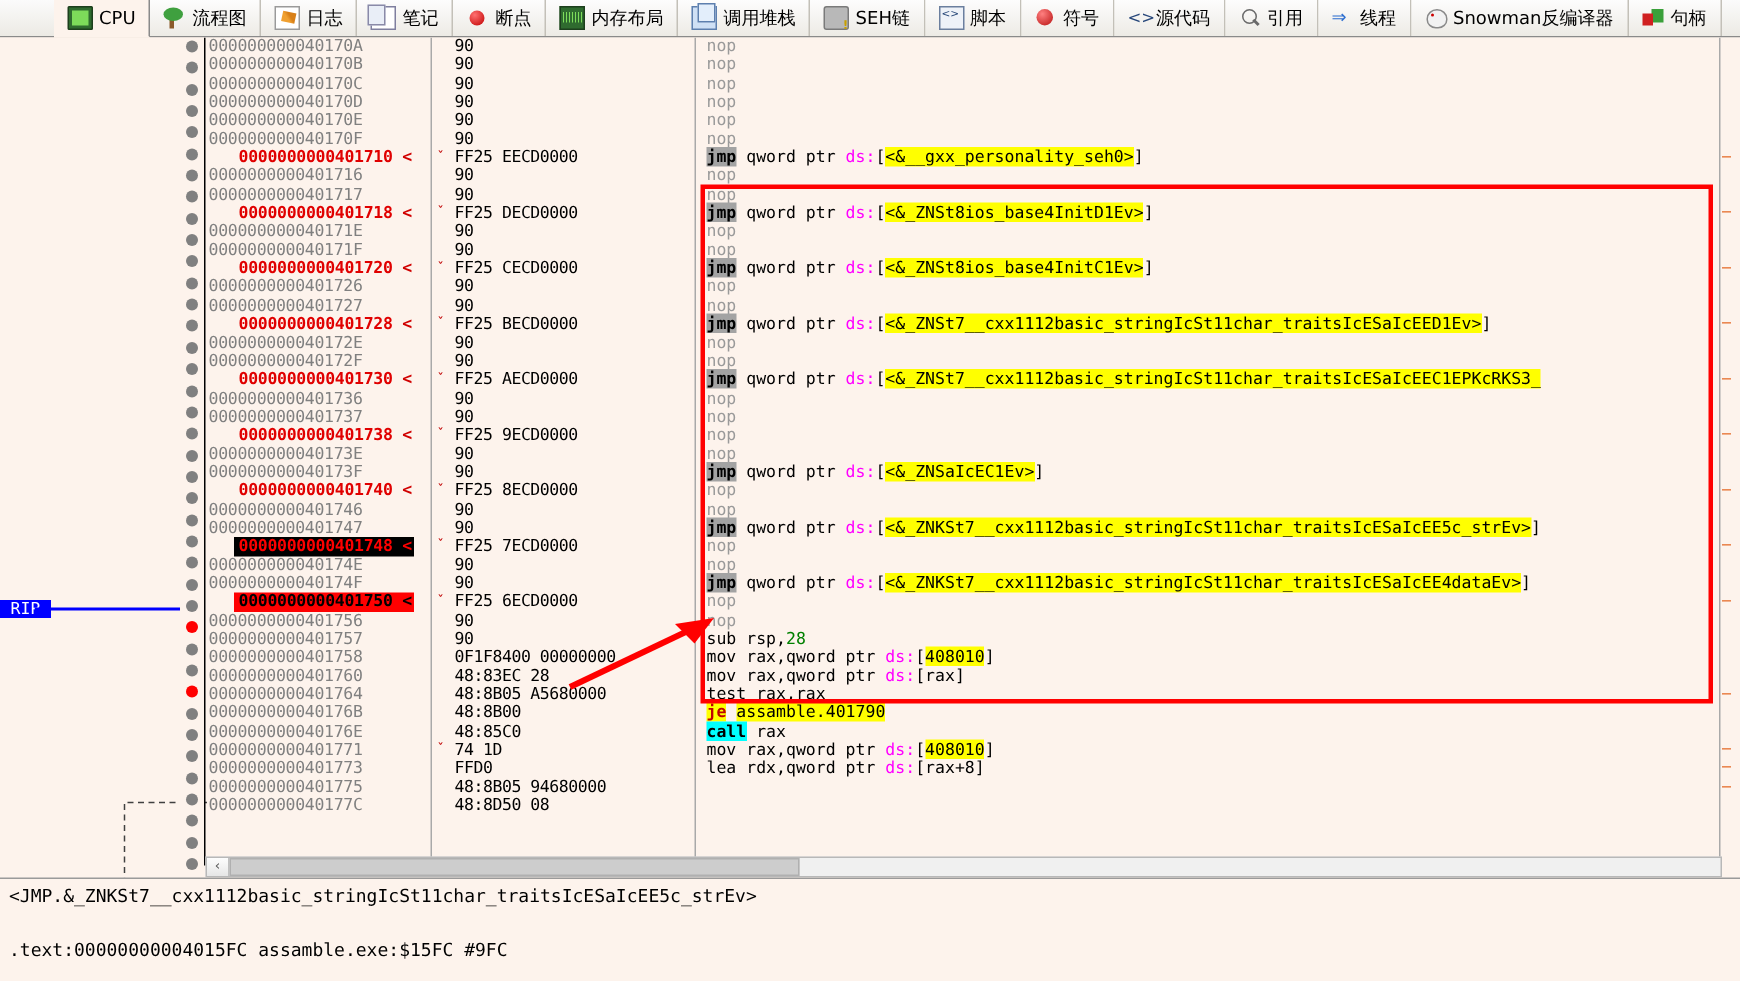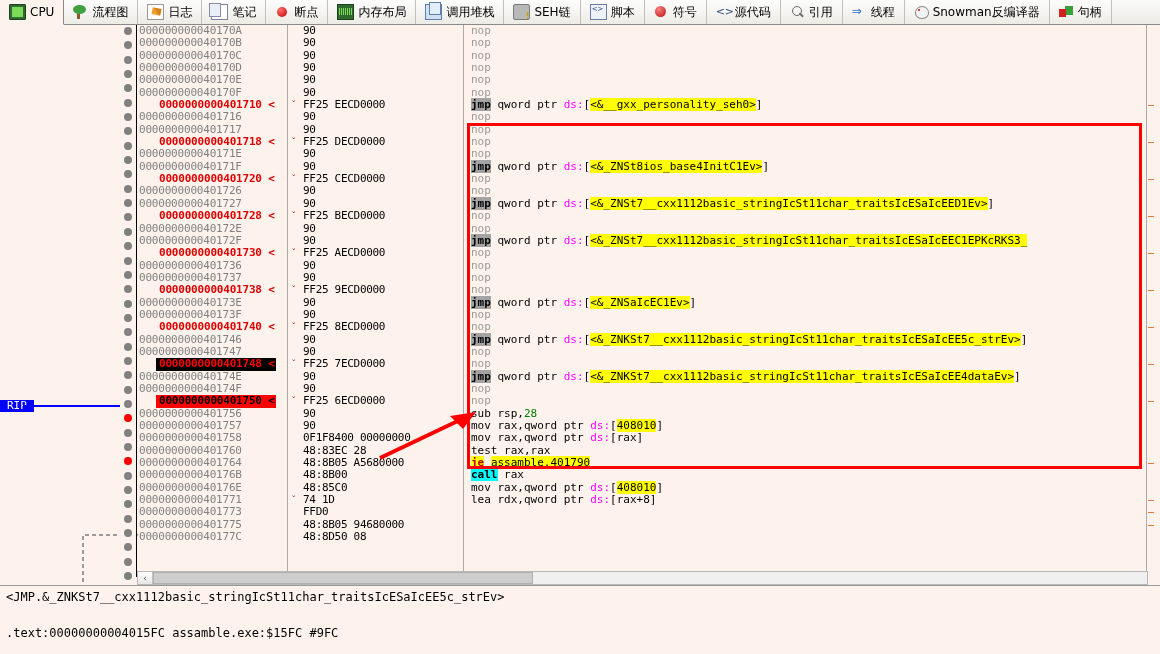--- a/index.html
+++ b/index.html
@@ -10,20 +10,21 @@
     font-size:11px;
     -webkit-font-smoothing:none;
   }
   
   #toolbar{
     height:25px;width:1160px;box-sizing:border-box;
     background:linear-gradient(#fbfbfb,#eceae4);
     border-bottom:1px solid #8a8a8a;
     display:flex;align-items:stretch;
     position:relative;
+    padding-left:36px;
   }
   .tab{
     display:flex;align-items:center;gap:4px;
     padding:0 9px;
     border-right:1px solid #c3c0b8;
     font-size:12px;color:#000;
     white-space:nowrap;cursor:default;
     background:linear-gradient(#fdfdfd,#edebe5);
   }
   .tab.active{
@@ -444,20 +445,21 @@
   <div class="pane-col" id="dis-col">
       <div class="row dis"><span class="nop">nop</span></div>
       <div class="row dis"><span class="nop">nop</span></div>
       <div class="row dis"><span class="nop">nop</span></div>
       <div class="row dis"><span class="nop">nop</span></div>
       <div class="row dis"><span class="nop">nop</span></div>
       <div class="row dis"><span class="nop">nop</span></div>
       <div class="row dis"><span class="kw-jmp">jmp</span> qword ptr <span class="ds">ds:</span>[<span class="sym">&lt;&amp;__gxx_personality_seh0&gt;</span>]</div>
       <div class="row dis"><span class="nop">nop</span></div>
       <div class="row dis"><span class="nop">nop</span></div>
+      <div class="row dis"><span class="kw-jmp">jmp</span> qword ptr <span class="ds">ds:</span>[<span class="sym">&lt;&amp;_ZNSt8ios_base4InitD1Ev&gt;</span>]</div>
       <div class="row dis"><span class="nop">nop</span></div>
       <div class="row dis"><span class="nop">nop</span></div>
       <div class="row dis"><span class="kw-jmp">jmp</span> qword ptr <span class="ds">ds:</span>[<span class="sym">&lt;&amp;_ZNSt8ios_base4InitC1Ev&gt;</span>]</div>
       <div class="row dis"><span class="nop">nop</span></div>
       <div class="row dis"><span class="nop">nop</span></div>
       <div class="row dis"><span class="kw-jmp">jmp</span> qword ptr <span class="ds">ds:</span>[<span class="sym">&lt;&amp;_ZNSt7__cxx1112basic_stringIcSt11char_traitsIcESaIcEED1Ev&gt;</span>]</div>
       <div class="row dis"><span class="nop">nop</span></div>
       <div class="row dis"><span class="nop">nop</span></div>
       <div class="row dis"><span class="kw-jmp">jmp</span> qword ptr <span class="ds">ds:</span>[<span class="sym">&lt;&amp;_ZNSt7__cxx1112basic_stringIcSt11char_traitsIcESaIcEEC1EPKcRKS3_</span></div>
       <div class="row dis"><span class="nop">nop</span></div>

